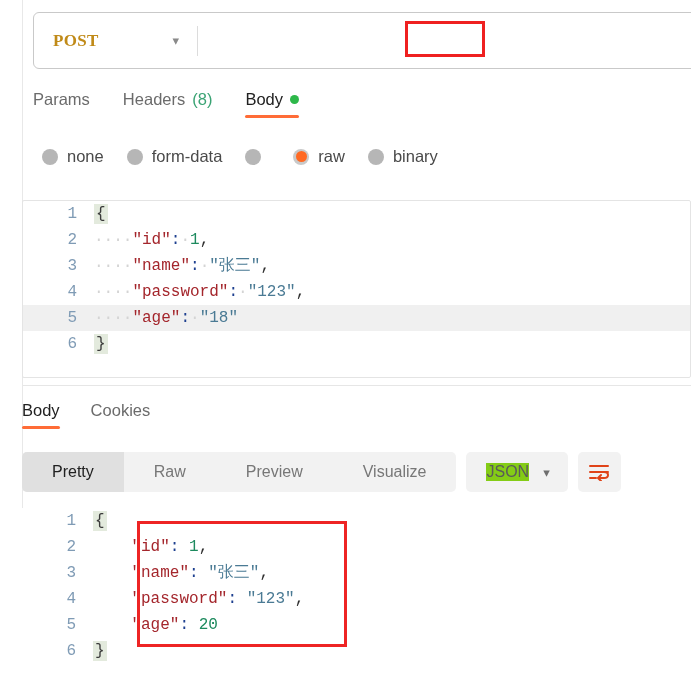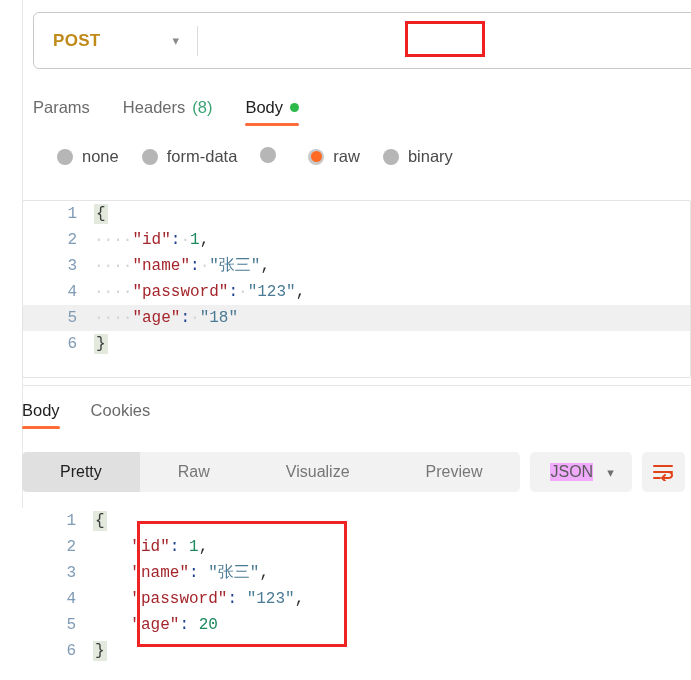--- a/index.html
+++ b/index.html
@@ -40,20 +40,21 @@
     display: flex;
     align-items: center;
   }
   .method-select {
     width: 163px;
     height: 55px;
     display: flex;
     align-items: center;
     padding-left: 19px;
     cursor: pointer;
+    font-family: Liberation Serif, serif;
   }
   .method-label {
     font-size: 17px;
     font-weight: bold;
     color: #c08a18;
     letter-spacing: 0.3px;
   }
   .method-chevron {
     margin-left: auto;
     margin-right: 18px;
@@ -81,21 +82,21 @@
     border: 3px solid #ef2020;
     background: transparent;
     pointer-events: none;
   }
 
   
   .req-tabs {
     position: absolute;
     left: 33px; top: 90px;
     display: flex;
-    align-items: flex-end;
+    align-items: flex-start;
     height: 36px;
   }
   .req-tab {
     font-size: 16.5px;
     color: #6b6b6b;
     padding: 0 0 9px 0;
     margin-right: 33px;
     cursor: pointer;
     white-space: nowrap;
     position: relative;
@@ -116,23 +117,23 @@
   .tab-dot {
     width: 9px; height: 9px;
     border-radius: 50%;
     background: #2db84a;
     display: inline-block;
   }
 
   
   .radio-row {
     position: absolute;
-    left: 57px; top: 147px;
-    display: flex;
-    align-items: flex-start;
+    left: 42px; top: 147px;
+    display: flex;
+    align-items: center;
     white-space: nowrap;
   }
   .radio-item {
     display: flex;
     align-items: center;
     margin-right: 23px;
     cursor: pointer;
     font-size: 16.5px;
     color: #4a4a4a;
   }
@@ -271,21 +272,21 @@
     gap: 10px;
   }
   .seg-group {
     display: flex;
     background: #f2f2f2;
     border-radius: 5px;
     overflow: hidden;
     height: 40px;
   }
   .seg-btn {
-    padding: 0 38px;
+    padding: 0 30px;
     height: 40px;
     display: flex;
     align-items: center;
     font-size: 16px;
     color: #777777;
     cursor: pointer;
     white-space: nowrap;
   }
   .seg-btn.active {
     background: #e0e0e0;
@@ -297,21 +298,21 @@
     gap: 14px;
     background: #f2f2f2;
     border-radius: 5px;
     height: 40px;
     padding: 0 18px 0 20px;
     cursor: pointer;
   }
   .fmt-label {
     font-size: 16px;
     color: #5a5a5a;
-    background: #f0abfc;
+    background: #84cc16;
   }
   .fmt-chevron { color: #6f6f6f; font-size: 13px; line-height: 1; }
   .wrap-btn {
     width: 43px; height: 40px;
     background: #f2f2f2;
     border-radius: 5px;
     display: flex;
     align-items: center;
     justify-content: center;
     cursor: pointer;
@@ -410,24 +411,24 @@
 
   <div class="view-toolbar">
     <div class="seg-group">
       <div class="seg-btn active">
         <span>Pretty</span>
       </div>
       <div class="seg-btn">
         <span>Raw</span>
       </div>
       <div class="seg-btn">
+        <span>Preview</span>
+      </div>
+      <div class="seg-btn">
         <span>Visualize</span>
-      </div>
-      <div class="seg-btn">
-        <span>Preview</span>
       </div>
     </div>
 
     <div class="fmt-select">
       <span class="fmt-label">JSON</span>
       <span class="fmt-chevron">▾</span>
     </div>
 
     <div class="wrap-btn">
       <svg width="22" height="18" viewBox="0 0 22 18">

